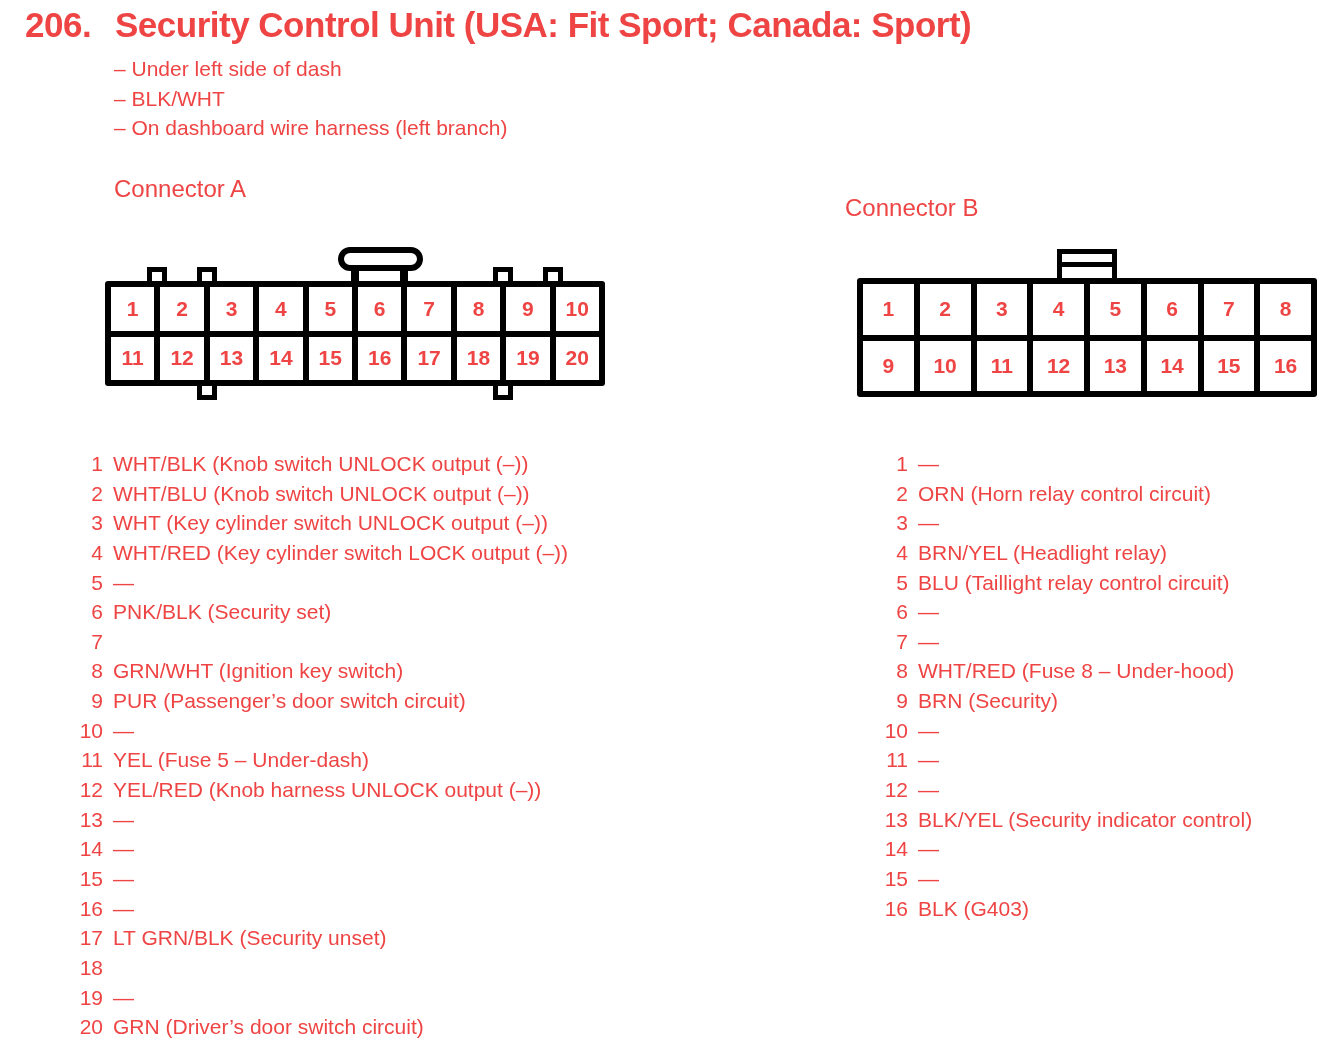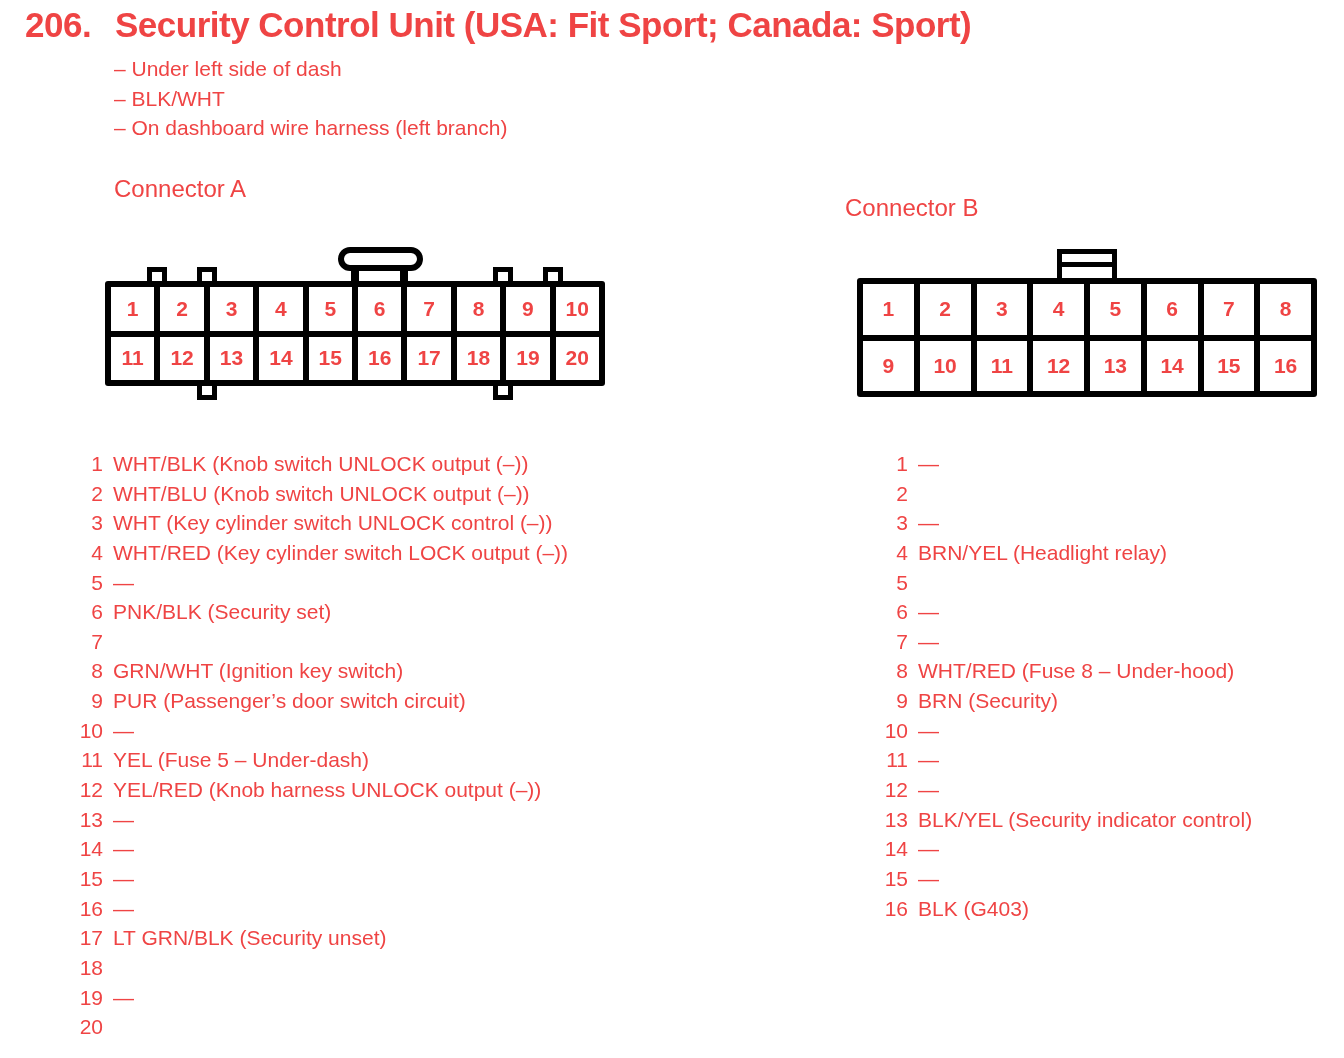--- a/index.html
+++ b/index.html
@@ -168,21 +168,21 @@
         <span class="pin-desc">WHT/BLK (Knob switch UNLOCK output (–))</span>
       </li>
 
       <li>
         <span class="pin-num">2</span>
         <span class="pin-desc">WHT/BLU (Knob switch UNLOCK output (–))</span>
       </li>
 
       <li>
         <span class="pin-num">3</span>
-        <span class="pin-desc">WHT (Key cylinder switch UNLOCK control (–))</span>
+        <span class="pin-desc">WHT (Key cylinder switch UNLOCK output (–))</span>
       </li>
 
       <li>
         <span class="pin-num">4</span>
         <span class="pin-desc">WHT/RED (Key cylinder switch LOCK output (–))</span>
       </li>
 
       <li>
         <span class="pin-num">5</span>
         <span class="pin-desc">—</span>
@@ -251,46 +251,49 @@
         <span class="pin-num">18</span>
       </li>
 
       <li>
         <span class="pin-num">19</span>
         <span class="pin-desc">—</span>
       </li>
 
       <li>
         <span class="pin-num">20</span>
+        <span class="pin-desc">GRN (Driver’s door switch circuit)</span>
       </li>
     </ol>
 
   <ol class="pinlist" id="list-b">
 
       <li>
         <span class="pin-num">1</span>
         <span class="pin-desc">—</span>
       </li>
 
       <li>
         <span class="pin-num">2</span>
+        <span class="pin-desc">ORN (Horn relay control circuit)</span>
       </li>
 
       <li>
         <span class="pin-num">3</span>
         <span class="pin-desc">—</span>
       </li>
 
       <li>
         <span class="pin-num">4</span>
         <span class="pin-desc">BRN/YEL (Headlight relay)</span>
       </li>
 
       <li>
         <span class="pin-num">5</span>
+        <span class="pin-desc">BLU (Taillight relay control circuit)</span>
       </li>
 
       <li>
         <span class="pin-num">6</span>
         <span class="pin-desc">—</span>
       </li>
 
       <li>
         <span class="pin-num">7</span>
         <span class="pin-desc">—</span>

